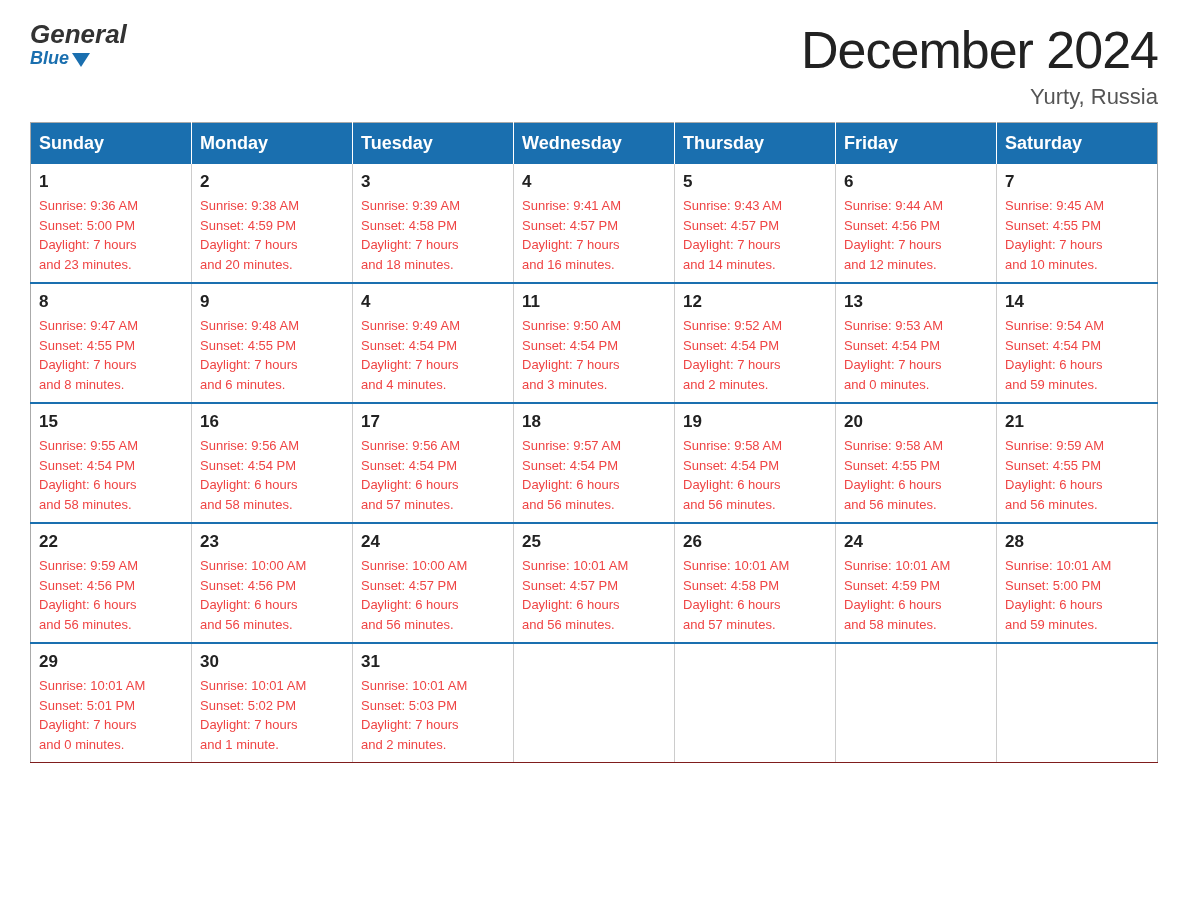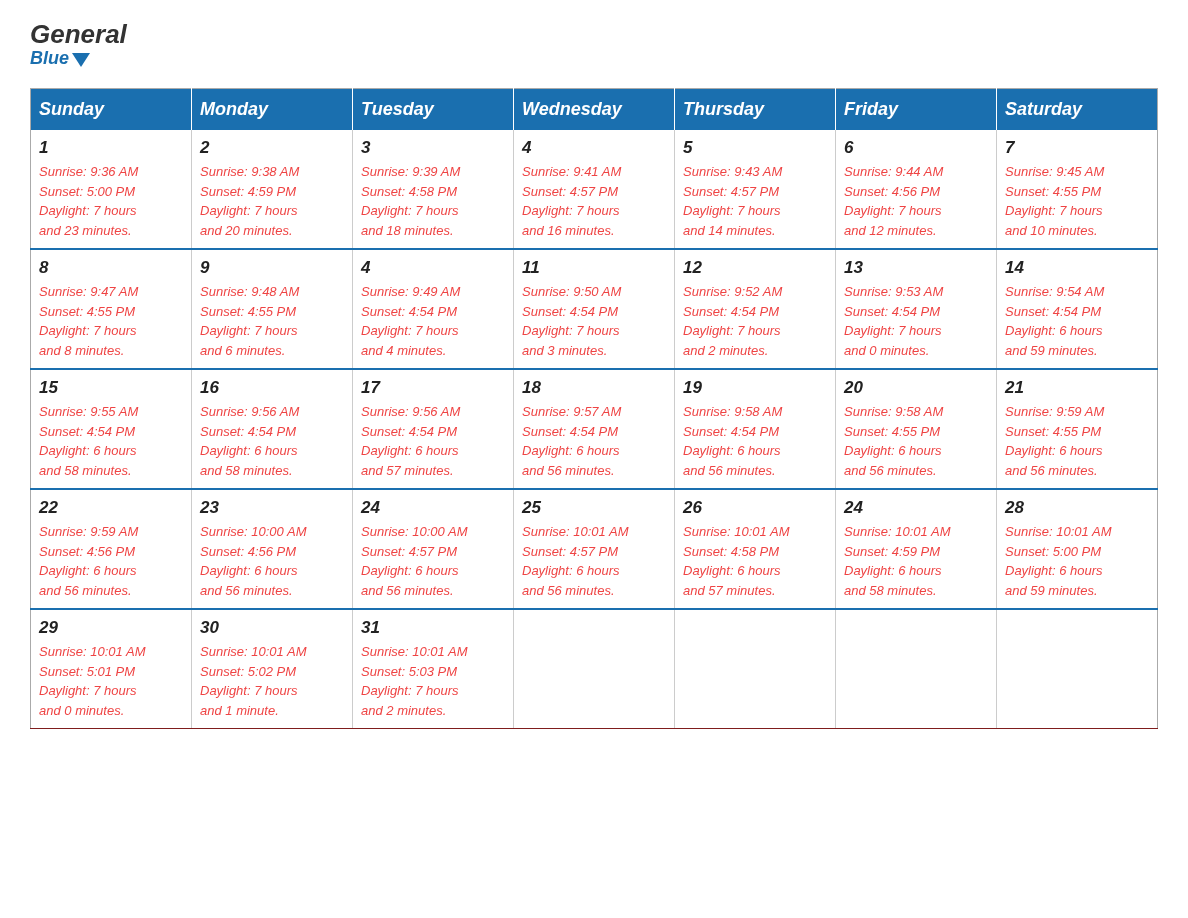--- a/index.html
+++ b/index.html
@@ -7,41 +7,40 @@
       font-family: Arial, sans-serif;
       background: #fff;
       width: 1188px;
       min-height: 918px;
       padding: 20px 30px;
     }
     .header {
       display: flex;
       justify-content: space-between;
       align-items: flex-start;
-      margin-bottom: 20px;
+      margin-bottom: 12px;
     }
     .title-area {
       text-align: right;
     }
     .calendar-title {
       font-size: 52px;
       font-weight: normal;
       color: #222;
       letter-spacing: -1px;
     }
     .calendar-subtitle {
       font-size: 22px;
       color: #555;
       margin-top: 4px;
     }
     .calendar-table {
       width: 100%;
       border-collapse: collapse;
       border: 1px solid #aaa;
-      font-style: italic;
     }
     .calendar-table thead tr th {
       background: #1a6faf;
       color: #fff;
       font-size: 18px;
       font-weight: bold;
       padding: 10px 8px;
       text-align: left;
       border-right: 1px solid #fff;
     }
@@ -127,20 +126,24 @@
 <div class="header">
   <div class="logo-wrapper">
     <div class="logo-text-group">
       <span class="logo-line1">General</span>
       <div class="logo-line2-wrap">
         <span class="logo-line2">Blue</span>
         <span class="triangle-icon"></span>
       </div>
     </div>
   </div>
+  <div class="title-area">
+    <div class="calendar-title">December 2024</div>
+    <div class="calendar-subtitle">Yurty, Russia</div>
+  </div>
 </div>
 
 <table class="calendar-table">
   <thead>
     <tr>
     <th>Sunday</th>
         <th>Monday</th>
         <th>Tuesday</th>
         <th>Wednesday</th>
         <th>Thursday</th>

